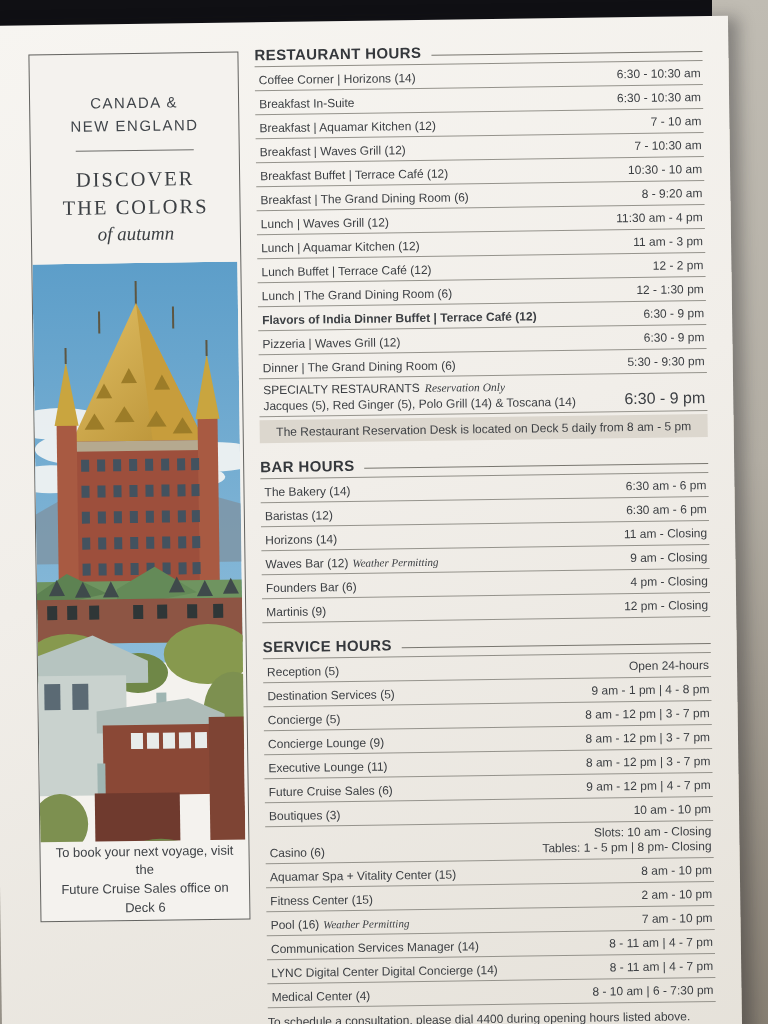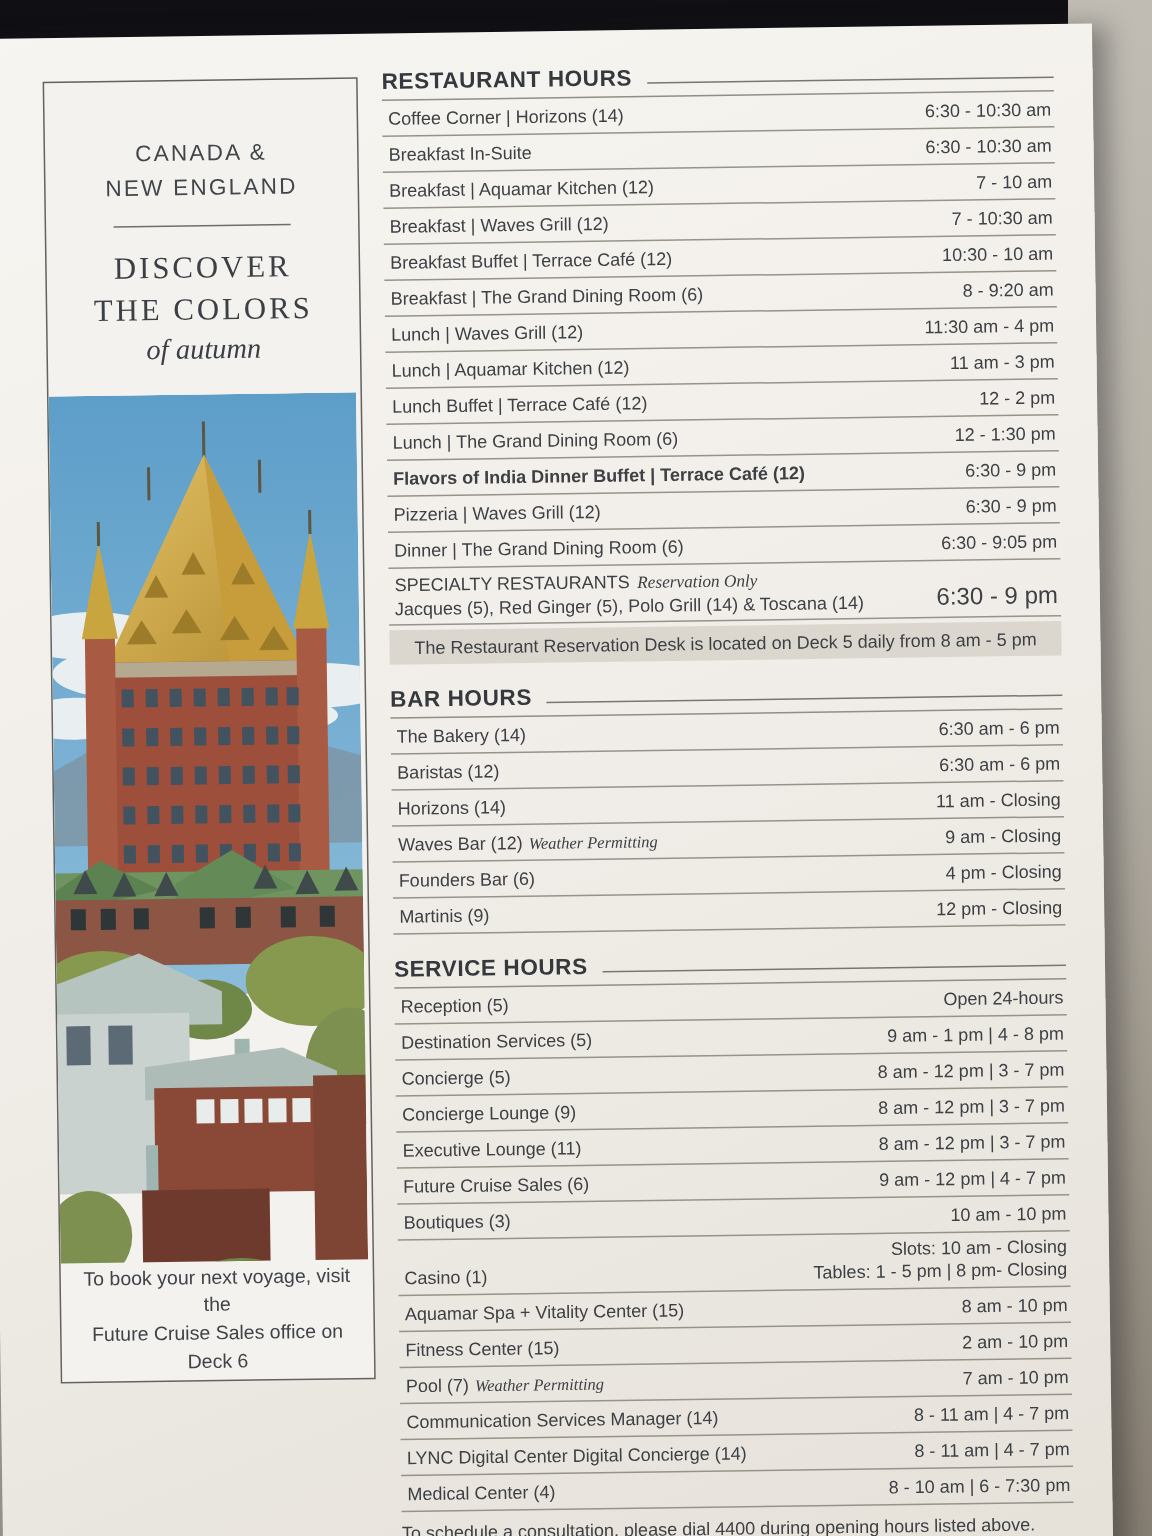--- a/index.html
+++ b/index.html
@@ -294,21 +294,21 @@
                 <span class="time">6:30 - 9 pm</span>
               </div>
 
               <div class="row">
                 <span><span class="lbl">Pizzeria | Waves Grill (12)</span><span class="note"></span></span>
                 <span class="time">6:30 - 9 pm</span>
               </div>
 
               <div class="row">
                 <span><span class="lbl">Dinner | The Grand Dining Room (6)</span><span class="note"></span></span>
-                <span class="time">6:30 - 9:05 pm</span>
+                <span class="time">5:30 - 9:30 pm</span>
               </div>
             </div>
           <div class="specialty">
             <span>
               <div class="l1"><span>SPECIALTY RESTAURANTS</span><span class="rsv">Reservation Only</span></div>
               <div class="l2">Jacques (5), Red Ginger (5), Polo Grill (14) &amp; Toscana (14)</div>
             </span>
             <span class="time">6:30 - 9 pm</span>
           </div>
           <div class="banner">The Restaurant Reservation Desk is located on Deck 5 daily from 8 am - 5 pm</div>
@@ -410,21 +410,21 @@
 
               <div class="row">
                 <span><span class="lbl">Boutiques (3)</span><span class="note"></span></span>
                 <span class="time">
                   <div>10 am - 10 pm</div>
                   <div></div>
                 </span>
               </div>
 
               <div class="row">
-                <span><span class="lbl">Casino (1)</span><span class="note"></span></span>
+                <span><span class="lbl">Casino (6)</span><span class="note"></span></span>
                 <span class="time">
                   <div>Slots: 10 am - Closing</div>
                   <div>Tables: 1 - 5 pm | 8 pm- Closing</div>
                 </span>
               </div>
 
               <div class="row">
                 <span><span class="lbl">Aquamar Spa + Vitality Center (15)</span><span class="note"></span></span>
                 <span class="time">
                   <div>8 am - 10 pm</div>
@@ -434,21 +434,21 @@
 
               <div class="row">
                 <span><span class="lbl">Fitness Center (15)</span><span class="note"></span></span>
                 <span class="time">
                   <div>2 am - 10 pm</div>
                   <div></div>
                 </span>
               </div>
 
               <div class="row">
-                <span><span class="lbl">Pool (7)</span><span class="note">Weather Permitting</span></span>
+                <span><span class="lbl">Pool (16)</span><span class="note">Weather Permitting</span></span>
                 <span class="time">
                   <div>7 am - 10 pm</div>
                   <div></div>
                 </span>
               </div>
 
               <div class="row">
                 <span><span class="lbl">Communication Services Manager (14)</span><span class="note"></span></span>
                 <span class="time">
                   <div>8 - 11 am | 4 - 7 pm</div>

